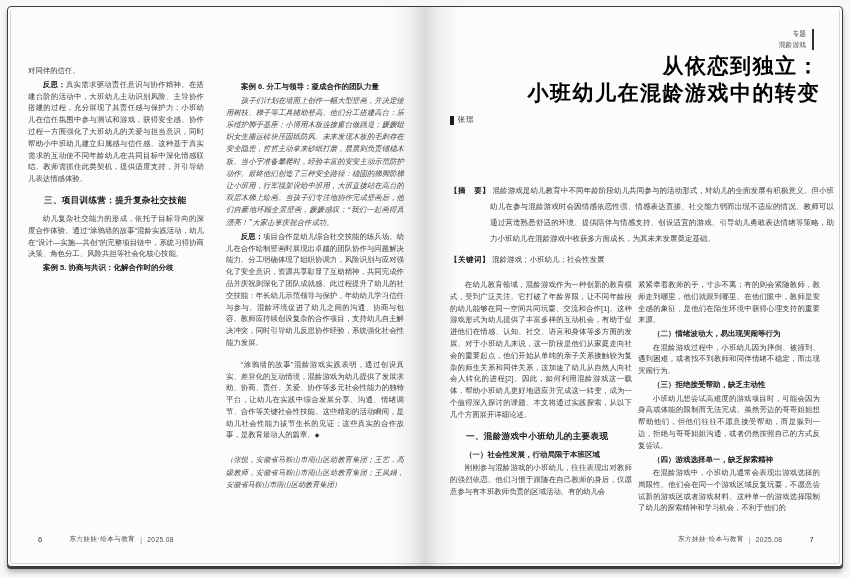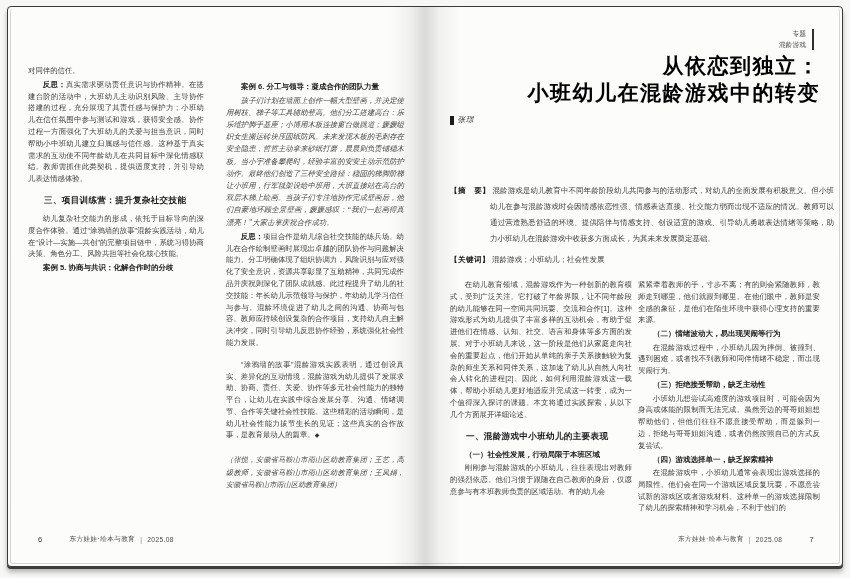--- a/index.html
+++ b/index.html
@@ -83,21 +83,21 @@
     text-align:right; font-size:6.8px; line-height:10.5px; color:#4d4d4d;
     border-right:2.5px solid #2f2f2f; padding-right:6px;
   }
   .title-block { position:absolute; left:26px; top:46px; width:370px; }
   .title-line {
     font-size:21px; font-weight:bold; color:#000000;
     line-height:26.5px; letter-spacing:1.5px;text-align:right;
   }
   .author-row { margin-top:9px; display:flex; align-items:center; }
   .author-bar { width:3.5px; height:9px; background:#1c1c1c; margin-right:4px; }
-  .author-name { font-size:7.6px; color:#333; letter-spacing:1px;font-style:italic; }
+  .author-name { font-size:7.6px; color:#333; letter-spacing:1px; }
 
   .abstract-block { position:absolute; left:26px; top:176px; width:384px; }
   .hang { font-size:7.5px; line-height:16px; color:#3c3c3c; text-align:justify;
           padding-left:40px; text-indent:-40px; margin:0; }
   .hang .lab { font-weight:bold; color:#222; letter-spacing:.5px; margin-right:2px; }
   .kw { margin-top:5px; }
 </style>
 </head>
 <body>
 

